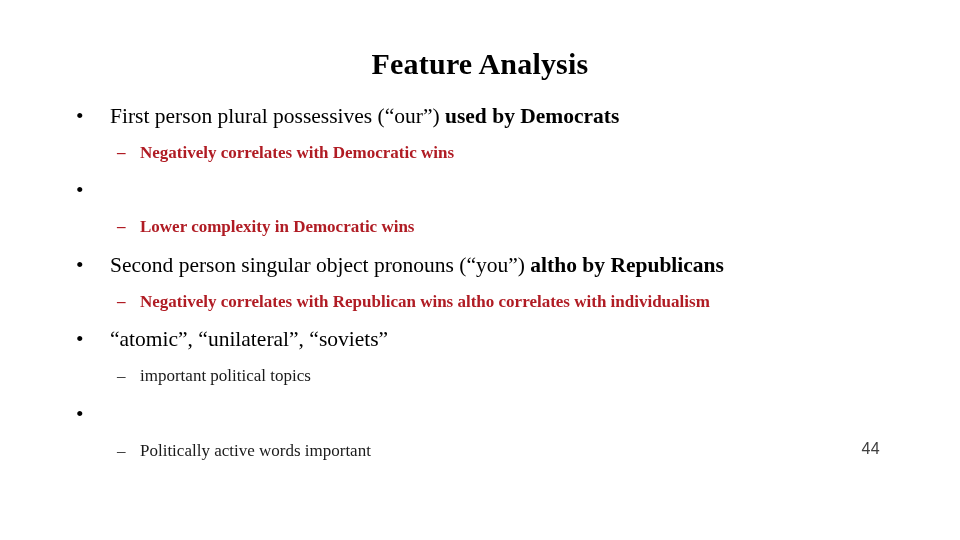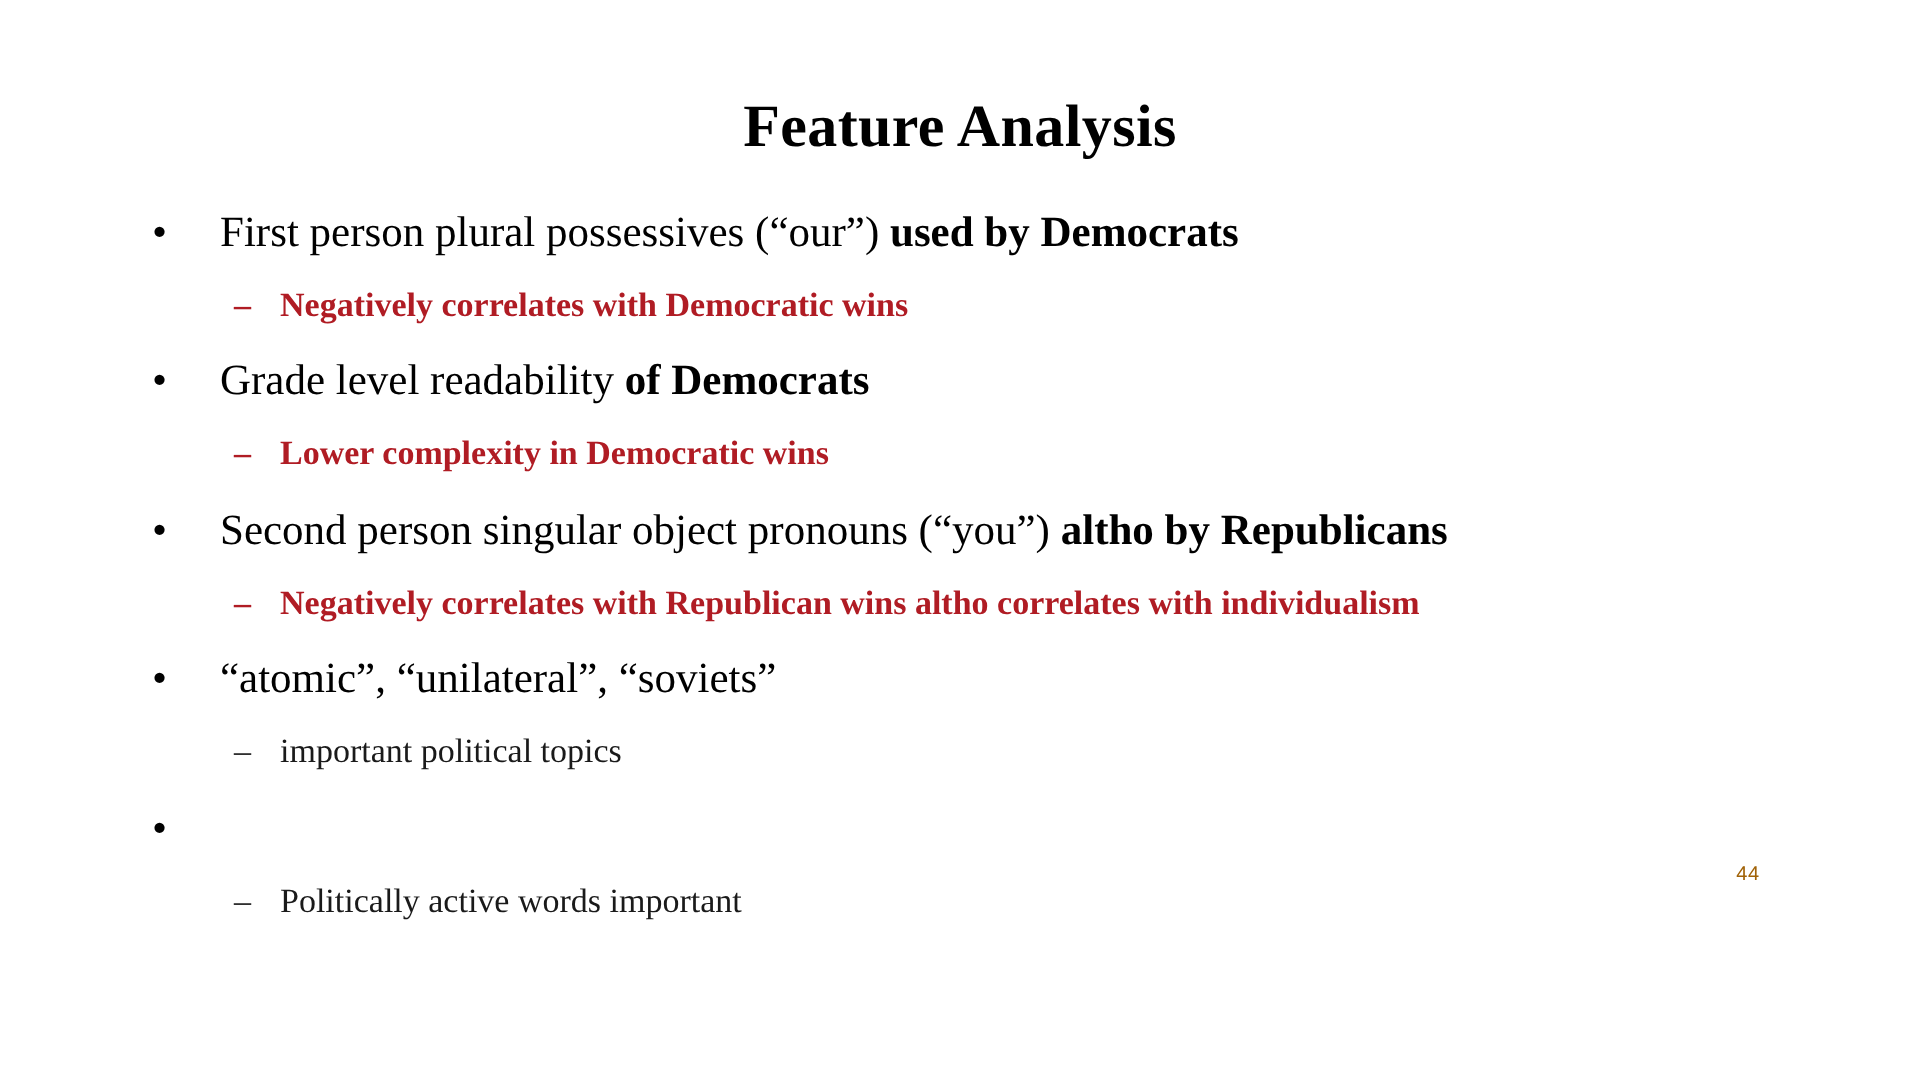--- a/index.html
+++ b/index.html
@@ -110,24 +110,24 @@
   }
 
   
   .spacer-lvl1 { height: 13px; }
   .spacer-lvl2 { height: 15px; }
 
   
   .page-number {
     position: absolute;
     right: 80px;
-    bottom: 35px;
+    bottom: 20px;
     font-family: "Liberation Sans", "DejaVu Sans", sans-serif;
-    font-size: 10px;
-    color: #a16207;
+    font-size: 16px;
+    color: #404040;
     letter-spacing: 0.4px;
   }
 </style>
 </head>
 <body>
 
 <div id="slide">
 
   <div class="slide-title">Feature Analysis</div>
 
@@ -143,21 +143,20 @@
         <span class="marker">–</span>
         <span class="text">Negatively correlates with Democratic wins</span>
       </div>
     </div>
 
     <div class="spacer-lvl2"></div>
 
     <div class="bullet-group">
       <div class="lvl1">
         <span class="marker">•</span>
-        <span class="text"><span>Grade level readability </span><span class="b">of Democrats</span></span>
       </div>
       <div class="spacer-lvl1"></div>
       <div class="lvl2 red">
         <span class="marker">–</span>
         <span class="text">Lower complexity in Democratic wins</span>
       </div>
     </div>
 
     <div class="spacer-lvl2"></div>
 

